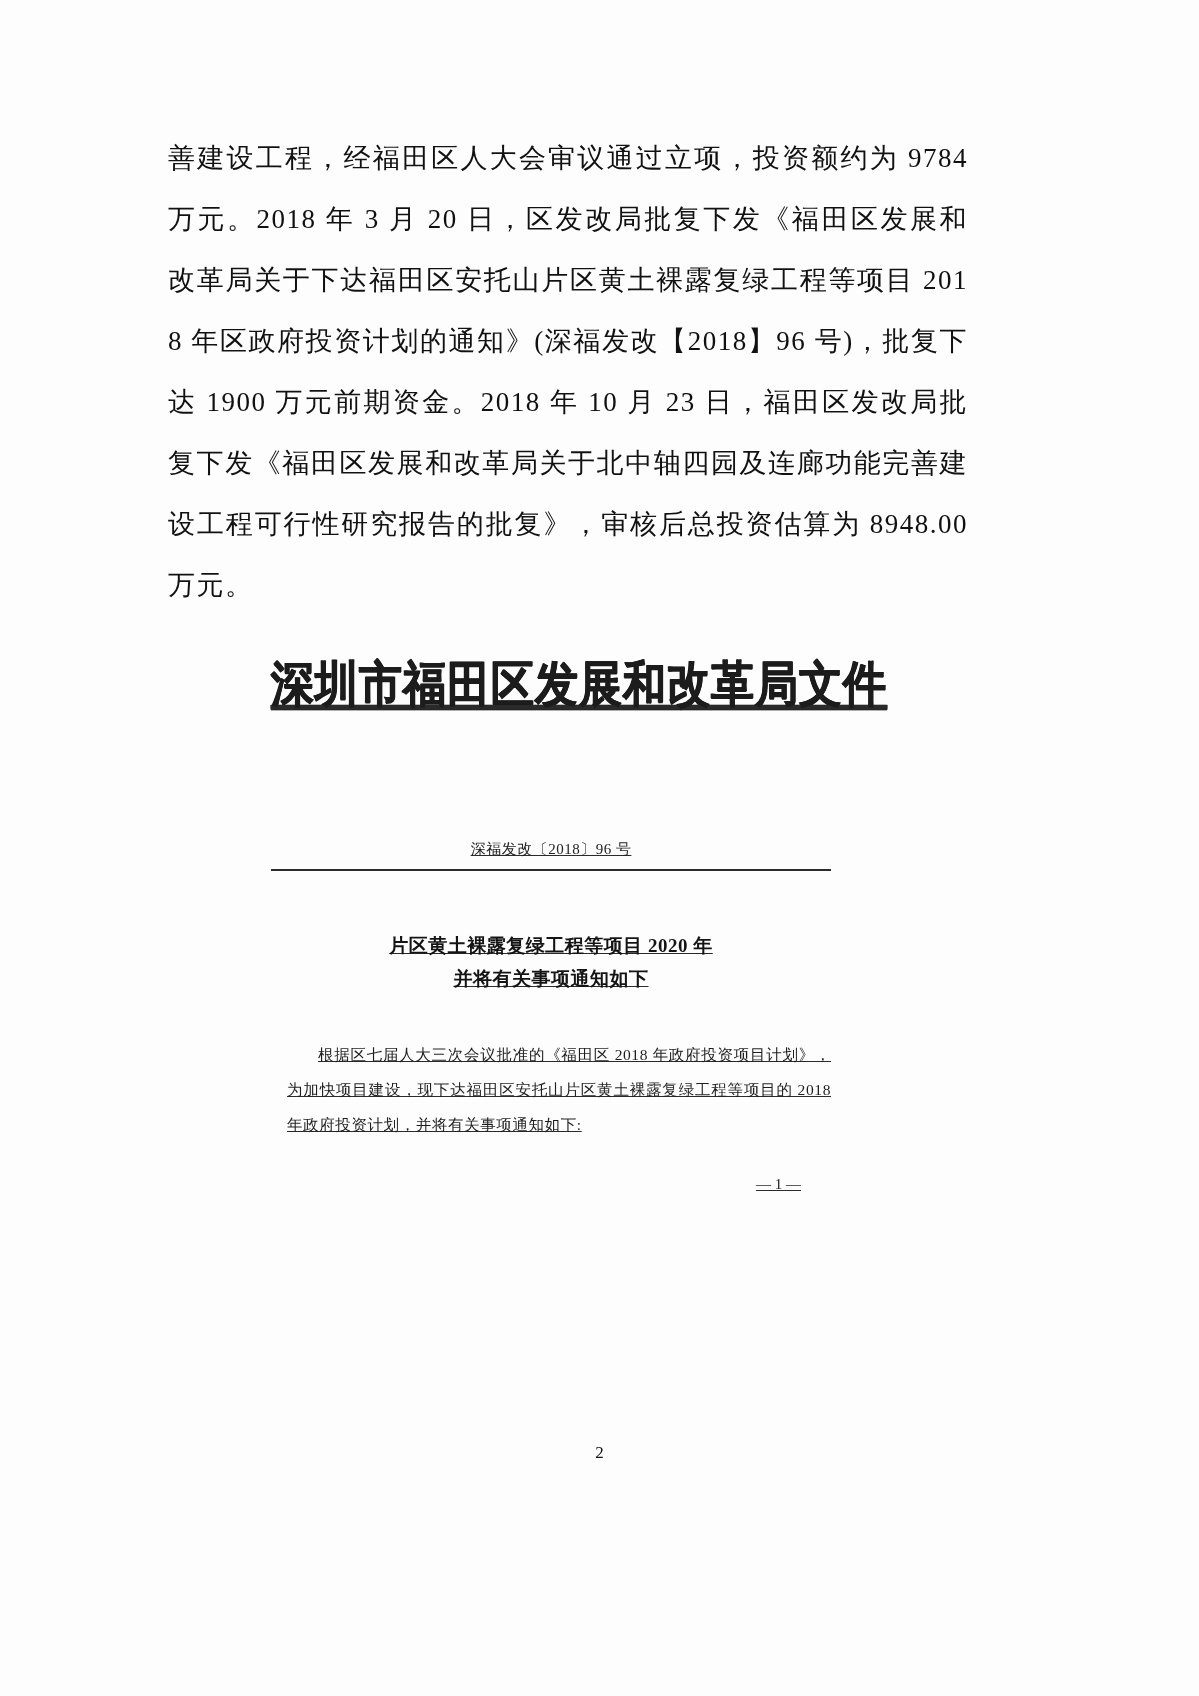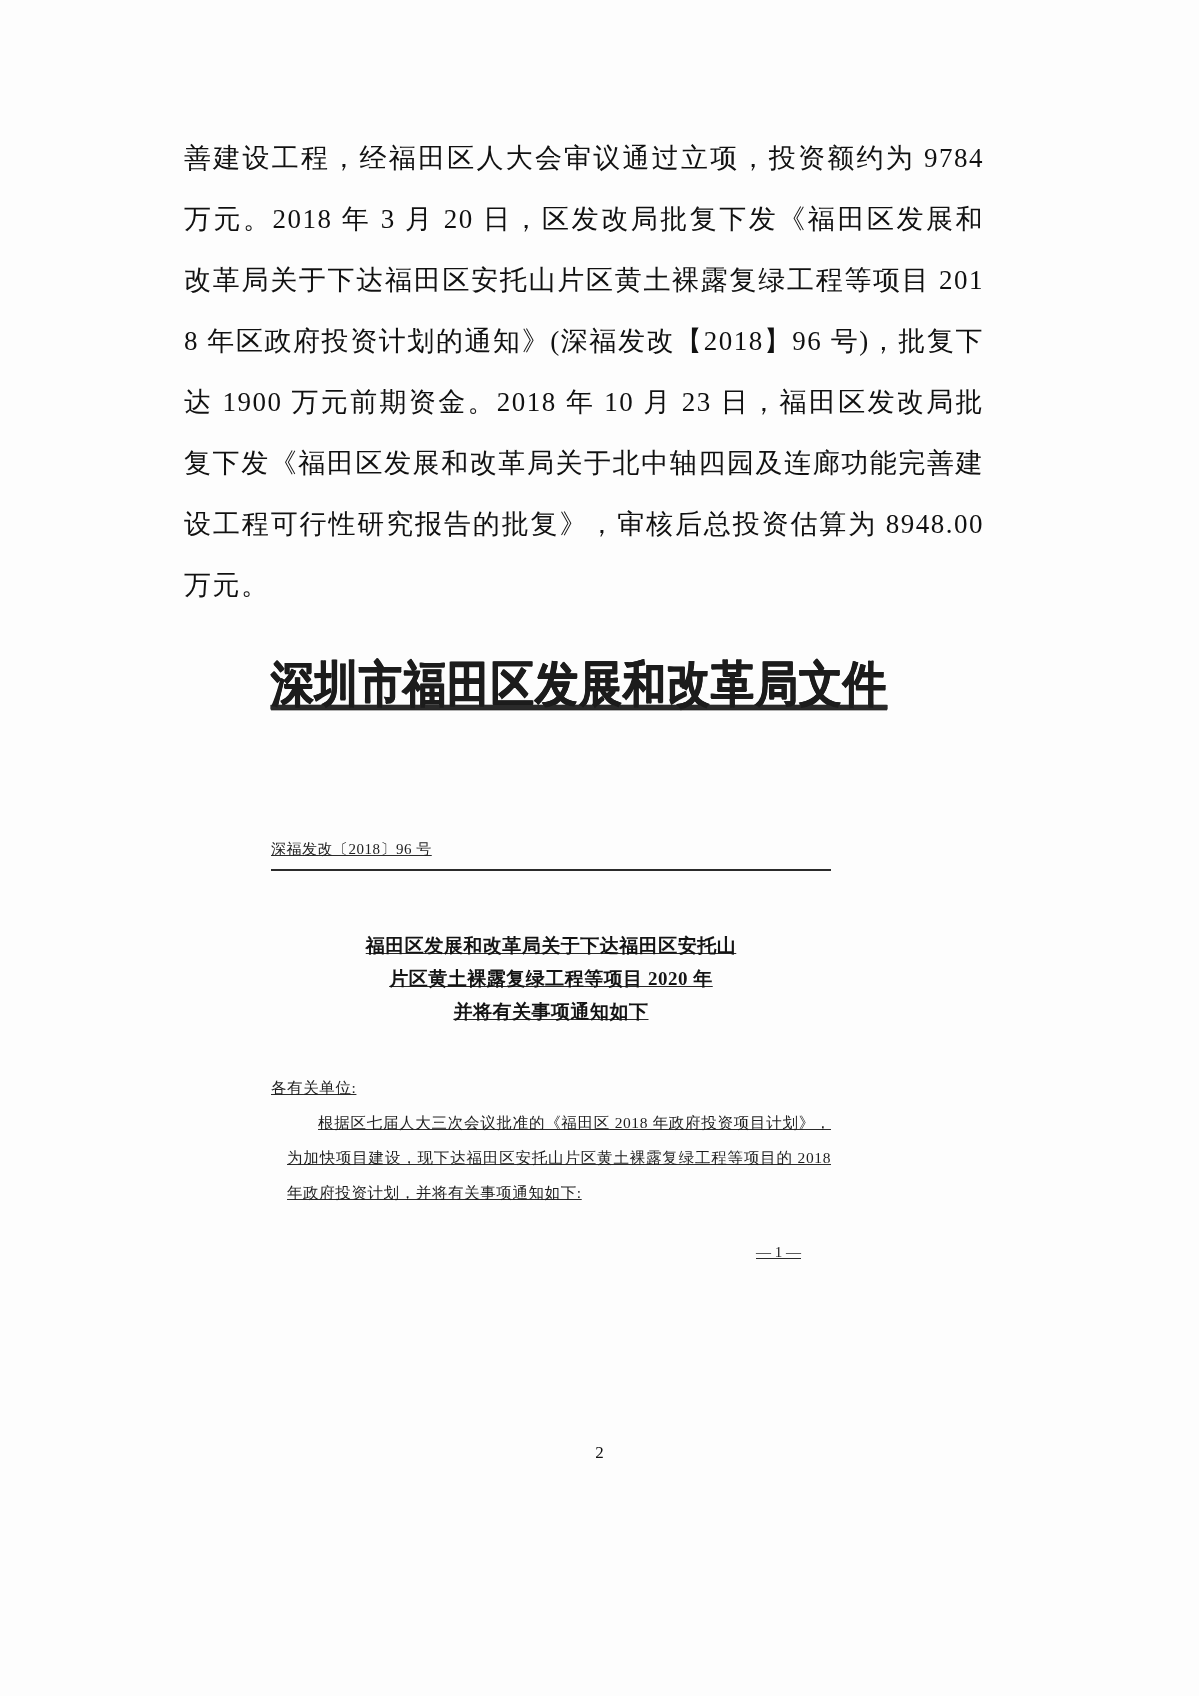--- a/index.html
+++ b/index.html
@@ -16,21 +16,21 @@
     overflow: hidden;
   }
   .page {
     position: absolute;
     inset: 0;
     background: #fdfdfd;
   }
   
   .body-text {
     position: absolute;
-    left: 184px;
+    left: 168px;
     top: 128px;
     width: 800px;
     font-size: 27px;
     line-height: 61px;
     letter-spacing: 1.5px;
     text-align: justify;
     color: #111;
     font-family: "Liberation Serif", serif;
   }
   .body-text p {
@@ -55,21 +55,21 @@
     font-size: 43px;
     letter-spacing: 1px;
     color: #1c1c1c;
     margin-top: 22px;
     white-space: nowrap;
     transform: scaleY(1.15);
     transform-origin: top center;
     text-shadow: 0.6px 0 0 #1c1c1c, -0.6px 0 0 #1c1c1c, 0 0.6px 0 #1c1c1c;
   }
   .scan-docnum {
-    text-align: left;
+    text-align: center;
     font-size: 15px;
     margin-top: 130px;
     letter-spacing: 0.5px;
     color: #222;
   }
   .scan-rule {
     margin: 10px auto 0 auto;
     width: 100%;
     height: 2px;
     background: #2b2b2b;
@@ -123,27 +123,25 @@
 
   <div class="scan">
 
     <div class="scan-header">深圳市福田区发展和改革局文件</div>
 
     <div class="scan-docnum">深福发改〔2018〕96 号</div>
 
     <div class="scan-rule"></div>
 
     <div class="scan-title">
-      <div>福田区发展和改革局关于下达福田区安托山</div>
       <div>片区黄土裸露复绿工程等项目 2020 年</div>
       <div>并将有关事项通知如下</div>
     </div>
 
     <div class="scan-body">
-      <p>各有关单位:</p>
       <p class="indent">根据区七届人大三次会议批准的《福田区 2018 年政府投资项目计划》，为加快项目建设，现下达福田区安托山片区黄土裸露复绿工程等项目的 2018 年政府投资计划，并将有关事项通知如下:</p>
     </div>
 
     <div class="scan-pagenum">— 1 —</div>
 
   </div>
 
   <div class="page-number">2</div>
 
 </div>

